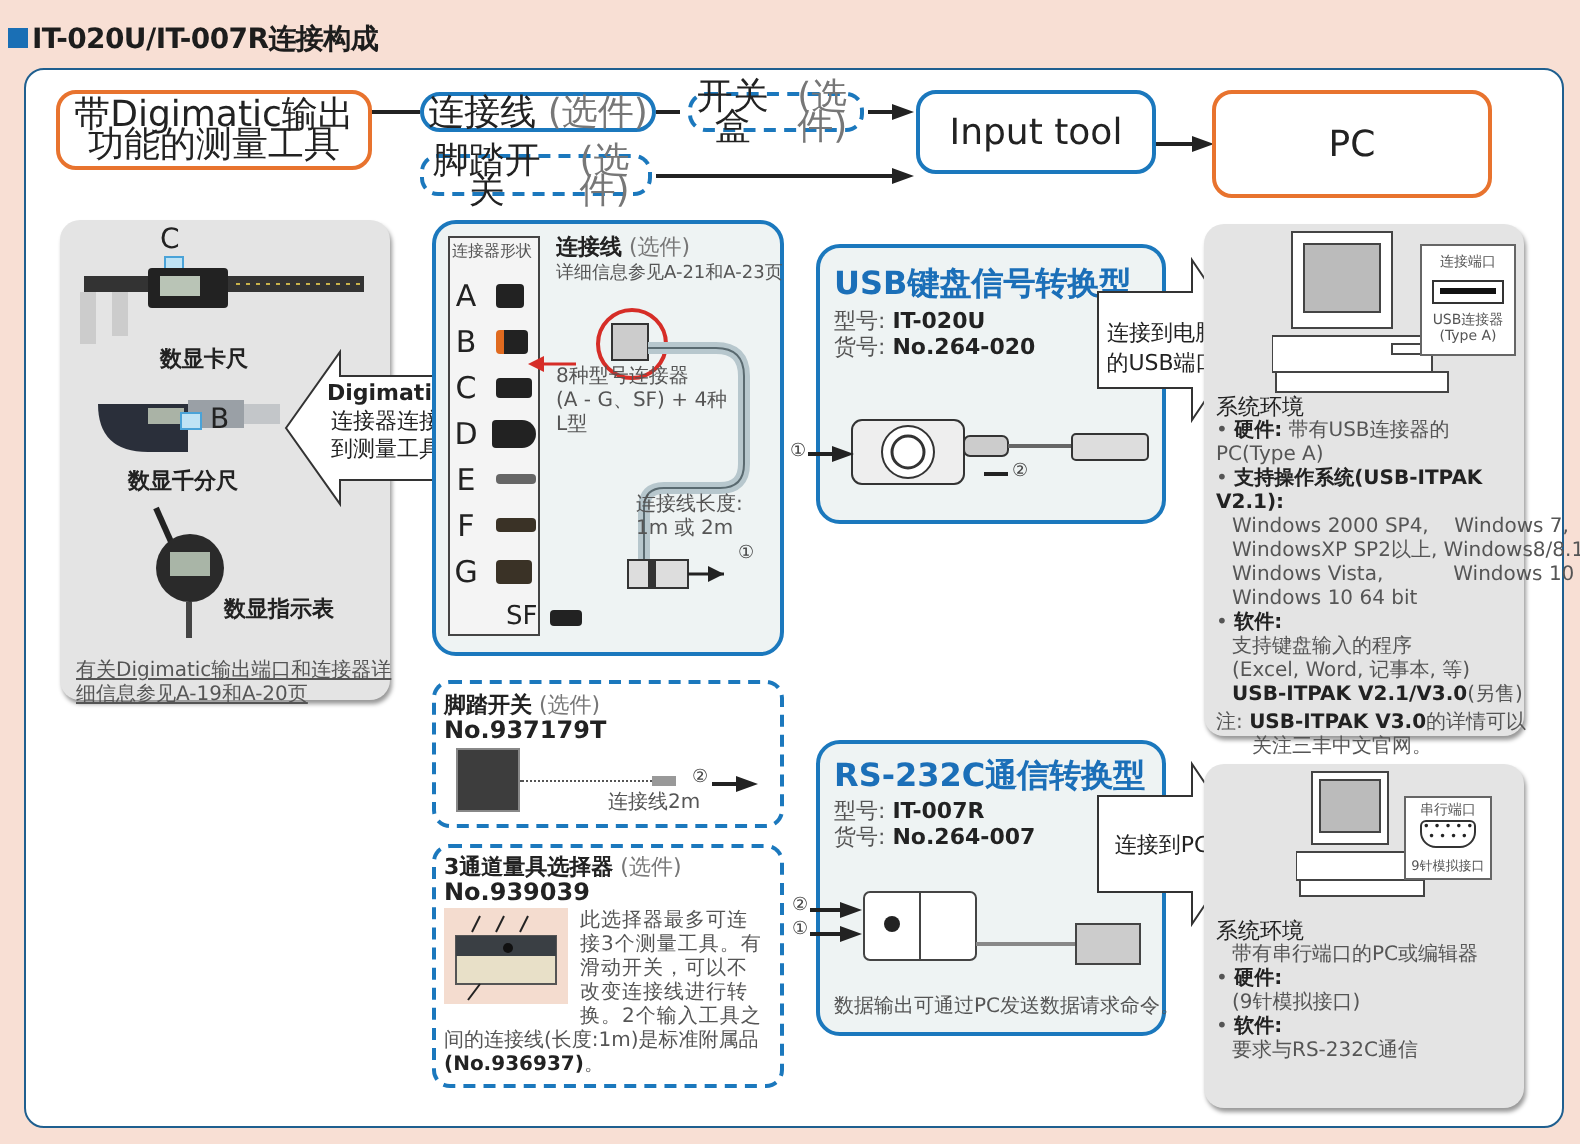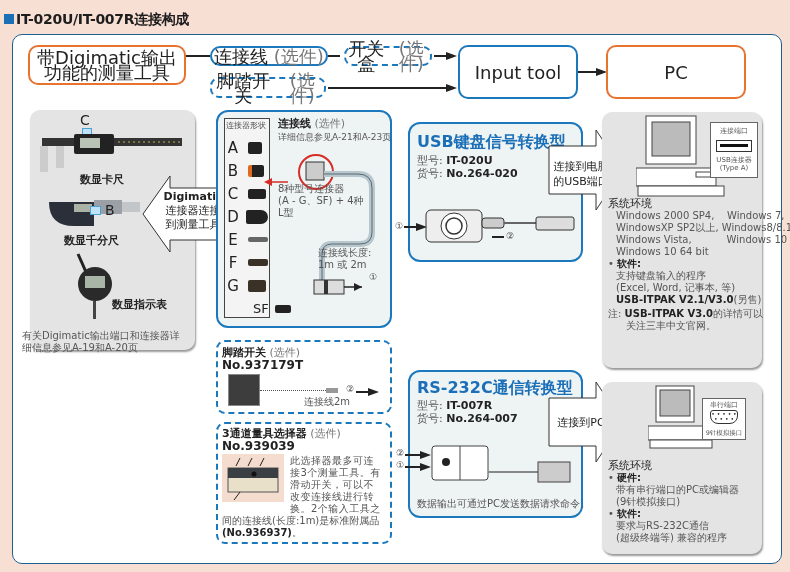--- a/index.html
+++ b/index.html
@@ -42,21 +42,21 @@
   </div>
 <div class="abs line" style="left:186px;top:55px;width:24px;"></div>
 <div class="abs box blue" style="left:210px;top:46px;width:118px;height:20px;"><span>连接线</span>&nbsp;<span class="opt">(选件)</span></div>
 <div class="abs line" style="left:328px;top:55px;width:12px;"></div>
 <div class="abs box dash" style="left:344px;top:46px;width:88px;height:20px;"><span>开关盒</span>&nbsp;<span class="opt">(选件)</span></div>
 <div class="abs line" style="left:434px;top:55px;width:16px;"></div>
 <div class="abs arrowhead" style="left:446px;top:52px;"></div>
 <div class="abs box dash" style="left:210px;top:77px;width:116px;height:21px;"><span>脚踏开关</span>&nbsp;<span class="opt">(选件)</span></div>
 <div class="abs line" style="left:328px;top:87px;width:122px;"></div>
 <div class="abs arrowhead" style="left:446px;top:84px;"></div>
-<div class="abs box blue" style="left:458px;top:45px;width:120px;height:54px;justify-content:center;">
+<div class="abs box blue" style="left:458px;top:45px;width:120px;height:42px;justify-content:center;">
     <span>Input tool</span>
   </div>
 <div class="abs line" style="left:578px;top:71px;width:20px;"></div>
 <div class="abs arrowhead" style="left:596px;top:68px;"></div>
 <div class="abs box orange" style="left:606px;top:45px;width:140px;height:54px;">
     <span>PC</span>
   </div>
 
 <div class="abs gray-panel" style="left:30px;top:110px;width:165px;height:240px;"></div>
 <div class="abs" style="left:80px;top:112px;font-size:14px;">C</div>
@@ -79,21 +79,21 @@
 <div class="abs" style="left:90px;top:206px;width:11px;height:9px;background:#bfe3f5;border:1px solid #4aa3d8;"></div>
 <div class="abs" style="left:105px;top:202px;font-size:14px;">B</div>
 <div class="abs lbl" style="left:64px;top:233px;">数显千分尺</div>
 <svg class="abs" style="left:70px;top:252px;" width="50" height="70">
   <line x1="8" y1="2" x2="16" y2="20" stroke="#222" stroke-width="3"></line>
   <circle cx="25" cy="32" r="17" fill="#2a2a2a"></circle>
   <rect x="15" y="24" width="20" height="12" fill="#a9b5a7"></rect>
   <rect x="23" y="49" width="3" height="18" fill="#444"></rect>
 </svg>
 <div class="abs lbl" style="left:112px;top:297px;">数显指示表</div>
-<div class="abs small" style="left:22px;top:330px;width:160px;">有关Digimatic输出端口和连接器详细信息参见A-19和A-20页</div>
+<div class="abs small" style="left:38px;top:330px;width:160px;text-decoration:underline;">有关Digimatic输出端口和连接器详细信息参见A-19和A-20页</div>
 
 <svg class="abs" style="left:142px;top:172px;" width="80" height="84">
   <polygon points="1,42 28,4 28,16 78,16 78,68 28,68 28,80" fill="#fff" stroke="#333" stroke-width="1"></polygon>
 </svg>
 <div class="abs" style="left:158px;top:190px;width:70px;font-size:11px;line-height:14px;text-align:center;">
   <div class="bold">Digimatic</div>
   <div>连接器连接</div>
   <div>到测量工具</div>
 </div>
 
@@ -232,20 +232,22 @@
 <div class="abs" style="left:712px;top:126px;width:44px;font-size:7px;text-align:center;color:#555;">连接端口</div>
 <div class="abs" style="left:716px;top:140px;width:36px;height:12px;border:1.5px solid #333;">
     <div style="margin:3px 3px;height:3px;background:#111;"></div>
   </div>
 <div class="abs" style="left:712px;top:156px;width:44px;font-size:7px;line-height:8px;text-align:center;color:#555;">
   <div>USB连接器</div>
   <div>(Type A)</div>
 </div>
 <div class="abs env" style="left:608px;top:198px;width:156px;">
   <div class="h">系统环境</div>
+  <div>• <b>硬件:</b> <span>带有USB连接器的PC(Type A)</span></div>
+  <div>• <b>支持操作系统(USB-ITPAK V2.1):</b></div>
   <div style="padding-left:8px;white-space:pre;">Windows 2000 SP4,    Windows 7,</div>
   <div style="padding-left:8px;white-space:pre;">WindowsXP SP2以上, Windows8/8.1,</div>
   <div style="padding-left:8px;white-space:pre;">Windows Vista,           Windows 10</div>
   <div style="padding-left:8px;">Windows 10 64 bit</div>
   <div>• <b>软件:</b></div>
   <div style="padding-left:8px;">支持键盘输入的程序</div>
   <div style="padding-left:8px;">(Excel, Word, 记事本, 等)</div>
   <div style="padding-left:8px;"><b>USB-ITPAK V2.1/V3.0</b><span>(另售)</span></div>
   <div style="margin-top:2px;"><span>注:</span> <b>USB-ITPAK V3.0</b><span>的详情可以</span></div>
   <div style="padding-left:18px;">关注三丰中文官网。</div>
@@ -281,19 +283,18 @@
   <rect x="12" y="6" width="30" height="26" fill="#bbb" stroke="#444"></rect>
   <rect x="0" y="42" width="60" height="14" fill="#fff" stroke="#444"></rect>
   <rect x="2" y="56" width="62" height="8" fill="#fff" stroke="#444"></rect>
 </svg>
 <div class="abs" style="left:702px;top:398px;width:44px;height:42px;background:#fff;border:1px solid #666;"></div>
 <div class="abs" style="left:702px;top:400px;width:44px;font-size:7px;text-align:center;color:#555;">串行端口</div>
 <div class="abs" style="left:710px;top:410px;width:28px;height:14px;border:1.5px solid #333;border-radius:3px 3px 8px 8px;font-size:6px;line-height:5px;text-align:center;">• • • • •<br>• • • •</div>
 <div class="abs" style="left:700px;top:429px;width:48px;font-size:6.5px;text-align:center;color:#555;">9针模拟接口</div>
 <div class="abs env" style="left:608px;top:460px;width:152px;">
   <div class="h">系统环境</div>
+  <div style="padding-left:8px;">带有串行端口的PC或编辑器</div>
   <div>• <b>硬件:</b></div>
-  <div style="padding-left:8px;">带有串行端口的PC或编辑器</div>
   <div style="padding-left:8px;">(9针模拟接口)</div>
   <div>• <b>软件:</b></div>
   <div style="padding-left:8px;">要求与RS-232C通信</div>
-  <div style="padding-left:8px;">(超级终端等) 兼容的程序</div>
 </div>
 
 </body></html>

